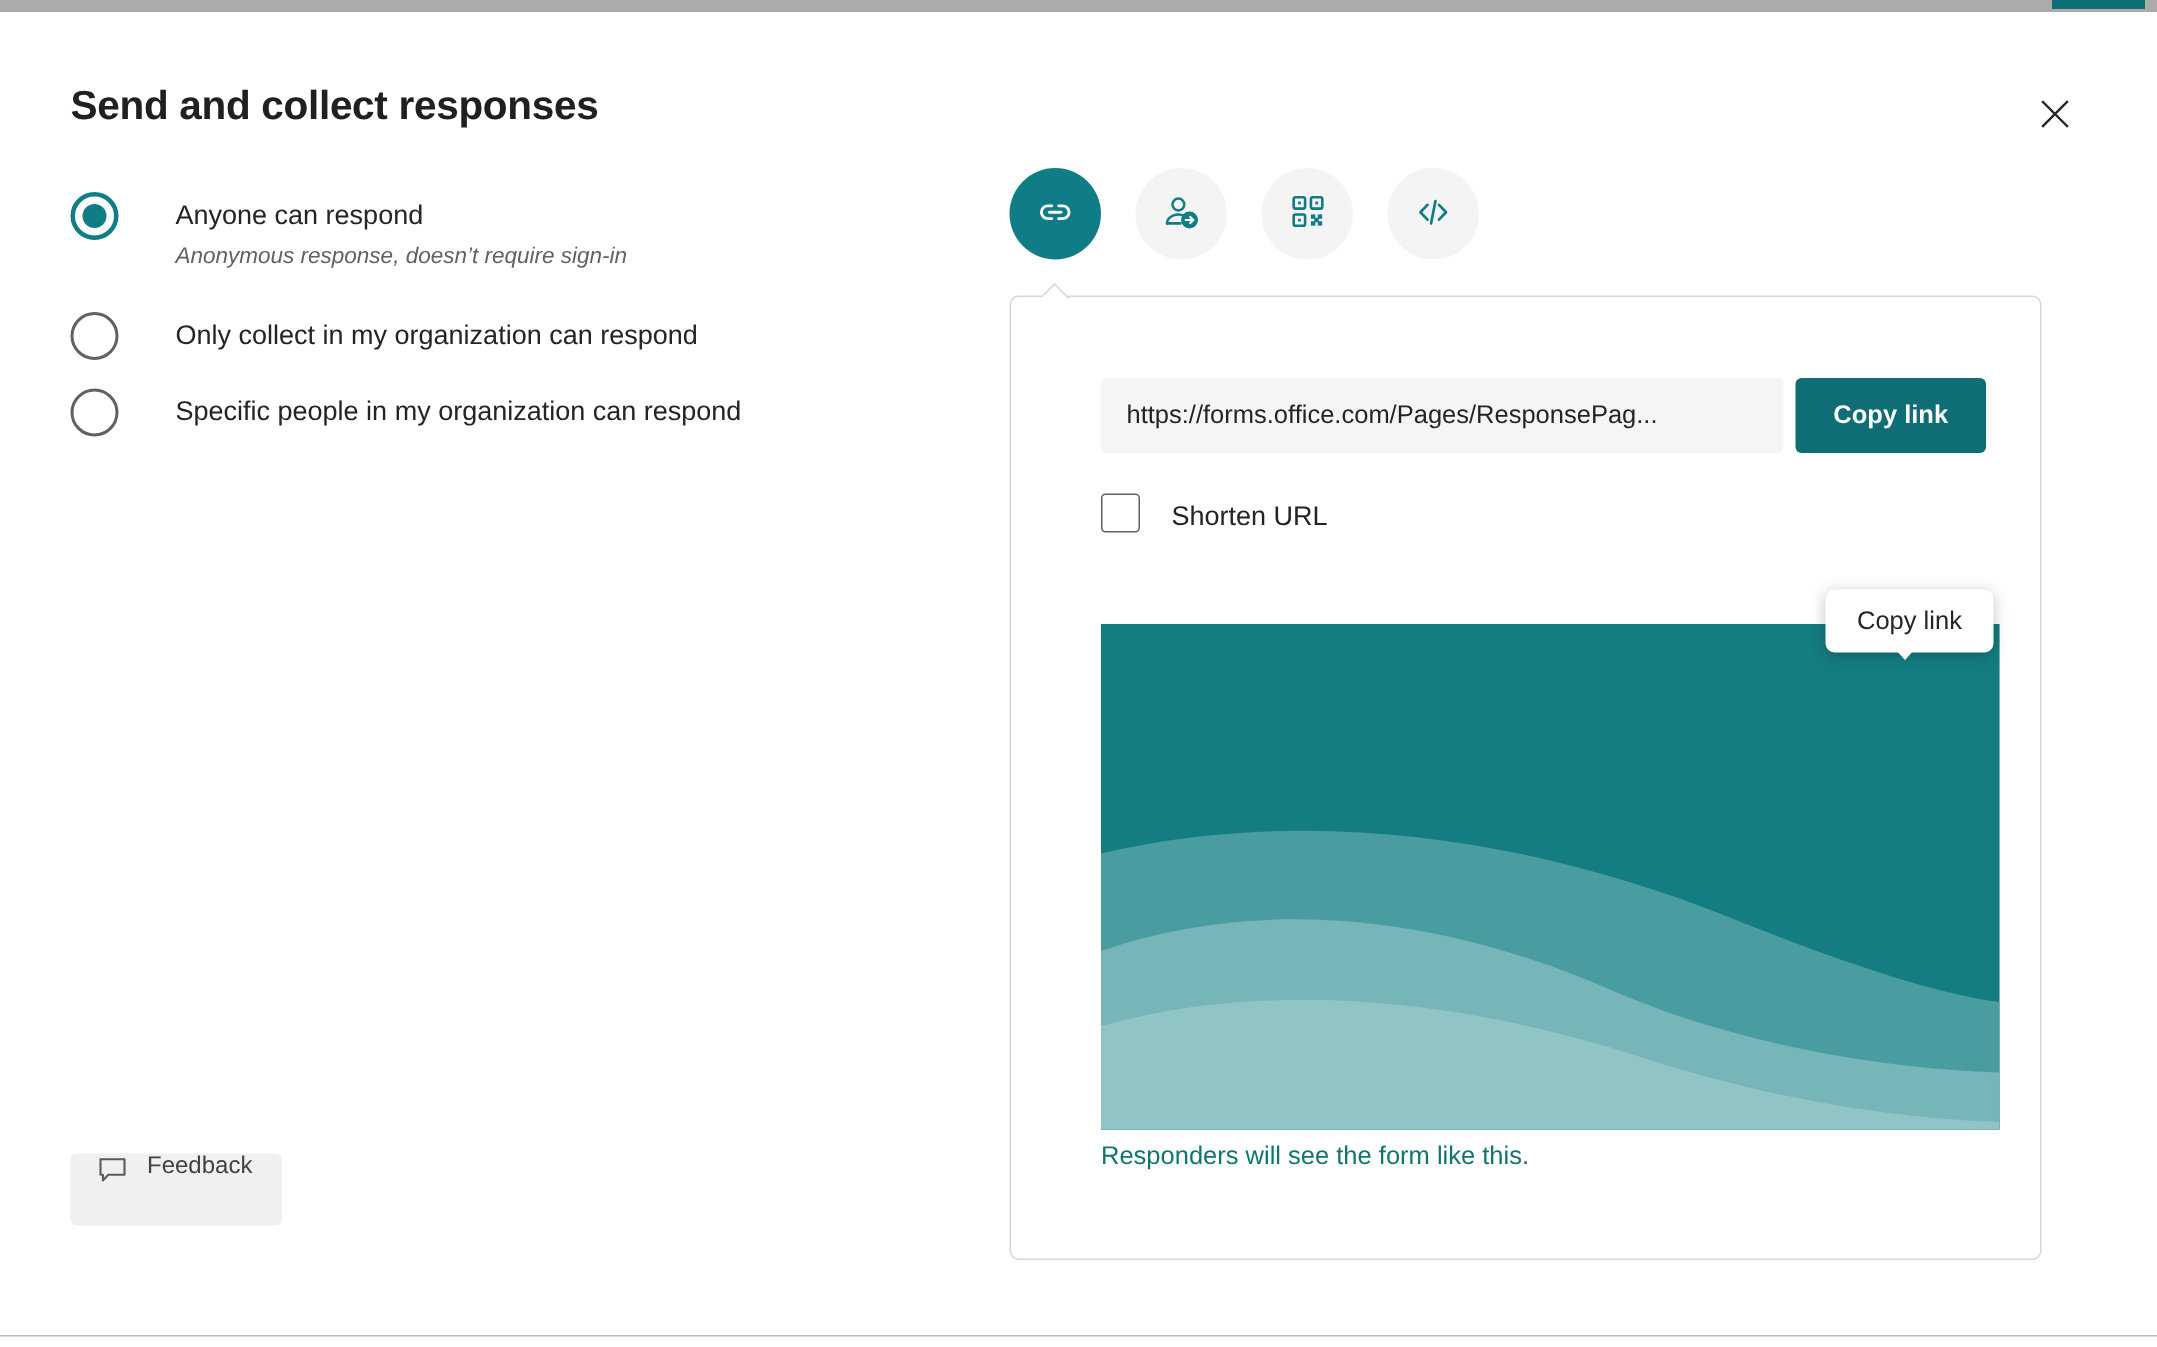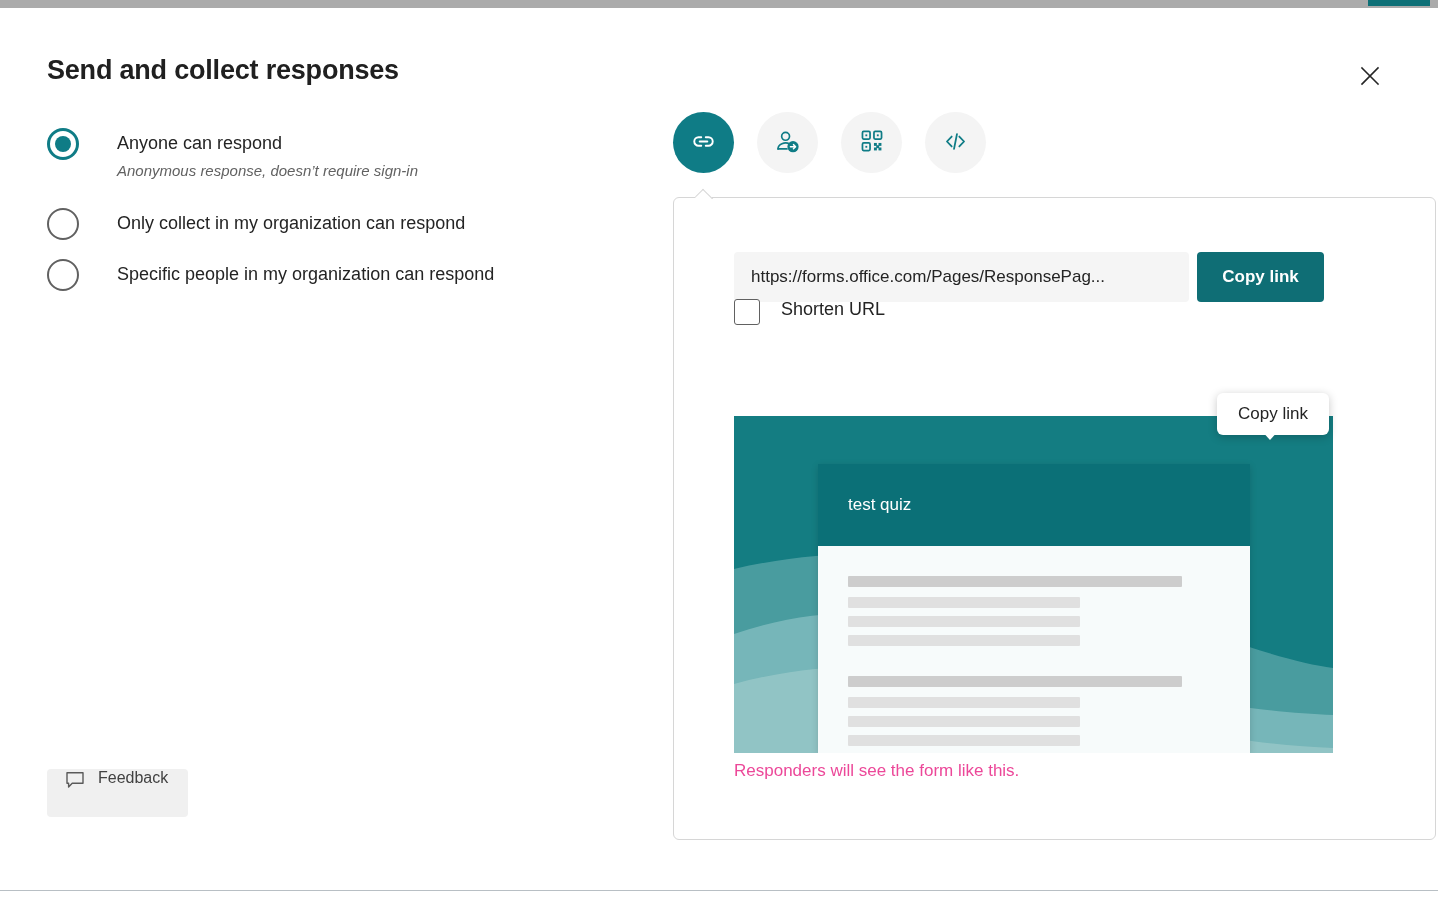--- a/index.html
+++ b/index.html
@@ -139,21 +139,21 @@
     cursor: pointer;
     border: none;
     padding: 0;
   }
   .tab.active { background: #0f7c86; }
 
   
   .panel {
     position: absolute;
     left: 673px; top: 197px;
-    width: 763px; height: 643px;
+    width: 688px; height: 643px;
     background: #ffffff;
     border: 1px solid #d6d6d6;
     border-radius: 6px;
   }
   .panel-notch {
     position: absolute;
     left: 21px; top: -10px;
     width: 20px; height: 11px;
     overflow: hidden;
   }
@@ -222,23 +222,23 @@
     width: 0; height: 0;
     border-left: 10px solid transparent;
     border-right: 10px solid transparent;
     border-top: 11px solid #ffffff;
     z-index: 21;
   }
 
   
   .shorten-row {
     position: absolute;
-    left: 60px; top: 101px;
-    display: flex;
-    align-items: flex-start;
+    left: 60px; top: 131px;
+    display: flex;
+    align-items: flex-end;
     cursor: pointer;
   }
   .chk-box {
     width: 26px; height: 26px;
     border: 1px solid #616161;
     border-radius: 3px;
     background: #ffffff;
   }
   .shorten-label {
     font-size: 18px;
@@ -296,21 +296,21 @@
     background: #e0e0e0;
   }
   .sp-8 { height: 8px; }
   .sp-10 { height: 10px; }
   .sp-30 { height: 30px; }
 
   .preview-caption {
     position: absolute;
     left: 60px; top: 563px;
     font-size: 17px;
-    color: #ec4899;
+    color: #0f766e;
   }
 </style>
 </head>
 <body>
 
 <div id="root">
 
   <div class="top-strip"></div>
   <div class="top-strip-teal"></div>
 
@@ -435,42 +435,20 @@
     </div>
 
     <div class="preview">
       <svg class="wave-svg" viewBox="0 0 599 337" preserveAspectRatio="none">
         <rect x="0" y="0" width="599" height="337" fill="#147d82"></rect>
         <path d="M0 153 C 150 118, 300 148, 420 196 C 500 228, 560 247, 599 252 L599 337 L0 337 Z" fill="#52a1a4" opacity="0.85"></path>
         <path d="M0 218 C 110 180, 230 196, 340 244 C 430 283, 530 297, 599 299 L599 337 L0 337 Z" fill="#7bb9bb" opacity="0.9"></path>
         <path d="M0 268 C 120 235, 250 252, 370 292 C 460 320, 540 330, 599 332 L599 337 L0 337 Z" fill="#94c6c6" opacity="0.92"></path>
       </svg>
 
-      <div class="preview-card">
-        <div class="preview-card-head">
-          <span class="preview-card-title">test quiz</span>
-        </div>
-        <div class="skel-wrap">
-          <div class="skel skel-head"></div>
-          <div class="sp-10"></div>
-          <div class="skel skel-line"></div>
-          <div class="sp-8"></div>
-          <div class="skel skel-line"></div>
-          <div class="sp-8"></div>
-          <div class="skel skel-line"></div>
-          <div class="sp-30"></div>
-          <div class="skel skel-head"></div>
-          <div class="sp-10"></div>
-          <div class="skel skel-line"></div>
-          <div class="sp-8"></div>
-          <div class="skel skel-line"></div>
-          <div class="sp-8"></div>
-          <div class="skel skel-line"></div>
-        </div>
-      </div>
     </div>
 
     <div class="preview-caption">Responders will see the form like this.</div>
 
     <div class="tooltip-box">Copy link</div>
     <div class="tooltip-arrow"></div>
   </div>
 
   <div class="bottom-rule"></div>
 

